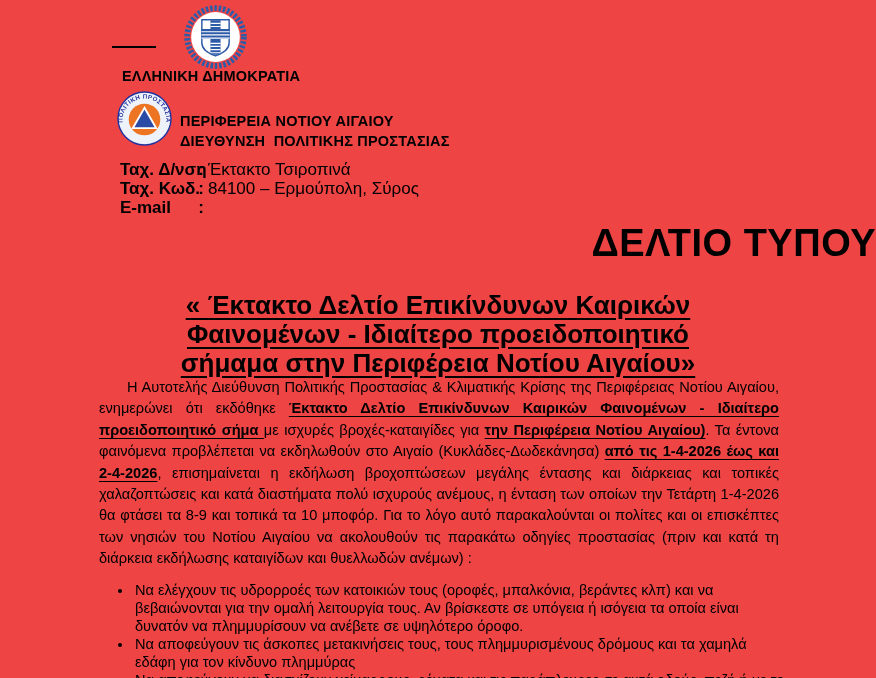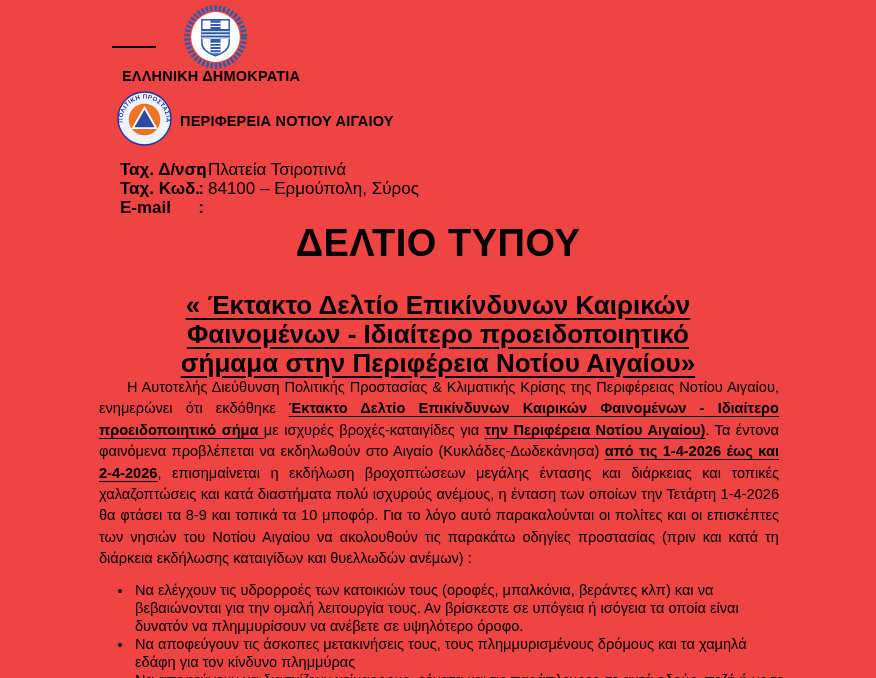--- a/index.html
+++ b/index.html
@@ -10,21 +10,21 @@
   .topline{position:absolute;left:112px;top:46px;width:44px;border-top:2px solid #000;}
   .emblem{position:absolute;left:184px;top:5px;width:63px;height:64px;}
   .republic{position:absolute;left:122px;top:68px;font-size:14.5px;font-weight:bold;letter-spacing:.2px;}
   .civil-logo{position:absolute;left:117px;top:91px;width:55px;height:55px;}
   .org{position:absolute;left:180px;top:88px;font-size:14.5px;font-weight:bold;line-height:19.5px;letter-spacing:.2px;margin-top:24px;}
   .org-line{white-space:pre;}
   .contact{position:absolute;left:120px;top:160px;font-size:17px;line-height:19px;}
   .contact-row{display:grid;grid-template-columns:74px 14px auto;}
   .contact-label{font-weight:bold;white-space:pre;}
   .contact-sep{font-weight:bold;text-align:center;}
-  .title{position:absolute;left:0;right:0;top:222px;text-align:center;font-size:38px;font-weight:bold;letter-spacing:.5px;}
+  .title{position:absolute;left:0;right:0;top:222px;text-align:right;font-size:38px;font-weight:bold;letter-spacing:.5px;}
   .subtitle{
     position:absolute;left:138px;top:291px;width:600px;text-align:center;
     font-size:26px;font-weight:bold;line-height:29px;text-decoration:underline;
     text-underline-offset:4px;
   }
   .bodytext{position:absolute;left:88px;top:366px;width:702px;font-size:14.6px;line-height:21.4px;}
   .para{text-align:justify;text-indent:28px;margin:11px;}
   .bu{font-weight:bold;text-decoration:underline;text-underline-offset:3px;}
   ul.bullets{margin:5px 0 0 0;padding-left:45px;}
   ul.bullets li{line-height:18px;padding-left:2px;}
@@ -59,27 +59,28 @@
     </defs>
     <text font-size="6" font-weight="bold" fill="#2233a0" letter-spacing="0.4">
       <textPath href="#arcTop" startOffset="50%" text-anchor="middle">ΠΟΛΙΤΙΚΗ ΠΡΟΣΤΑΣΙΑ</textPath>
     </text>
     <circle cx="27" cy="28" r="15.5" fill="#ed7423"></circle>
     <path d="M27,16.5 L38.5,36.5 L15.5,36.5 Z" fill="#2b4aa5" stroke="#ffffff" stroke-width="1.8"></path>
   </svg>
 
   <div class="org">
       <div class="org-line">ΠΕΡΙΦΕΡΕΙΑ ΝΟΤΙΟΥ ΑΙΓΑΙΟΥ</div>
+      <div class="org-line">ΔΙΕΥΘΥΝΣΗ  ΠΟΛΙΤΙΚΗΣ ΠΡΟΣΤΑΣΙΑΣ</div>
     </div>
 
   <div class="contact">
       <div class="contact-row">
         <span class="contact-label">Ταχ. Δ/νση</span>
         <span class="contact-sep">:</span>
-        <span class="contact-value">Πλατεία Τσιροπινά</span>
+        <span class="contact-value">Έκτακτο Τσιροπινά</span>
       </div>
       <div class="contact-row">
         <span class="contact-label">Ταχ. Κωδ.</span>
         <span class="contact-sep">:</span>
         <span class="contact-value">84100 – Ερμούπολη, Σύρος</span>
       </div>
       <div class="contact-row">
         <span class="contact-label">E-mail</span>
         <span class="contact-sep">:</span>
       </div>

